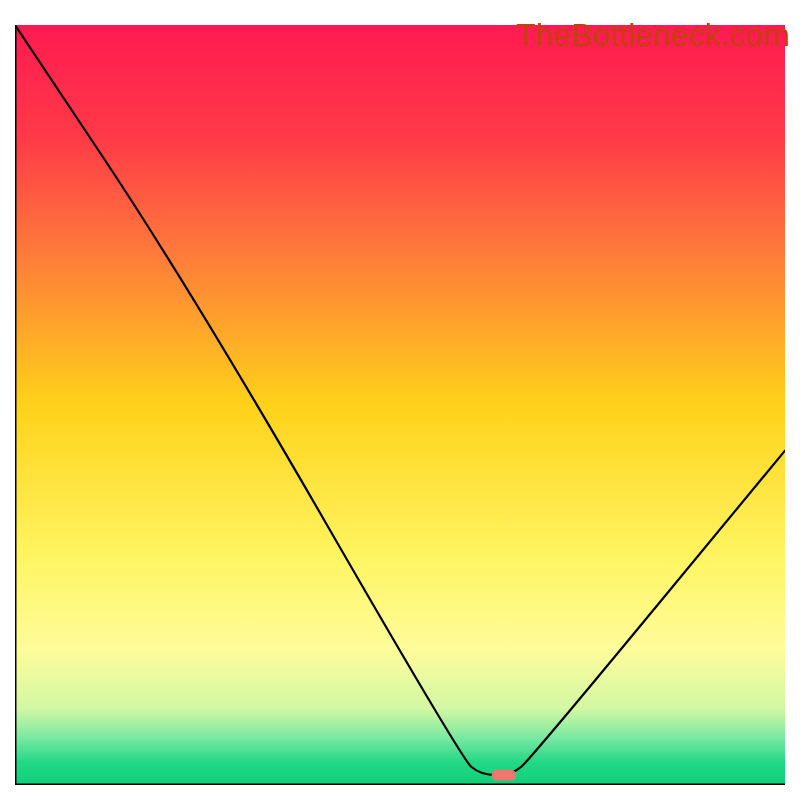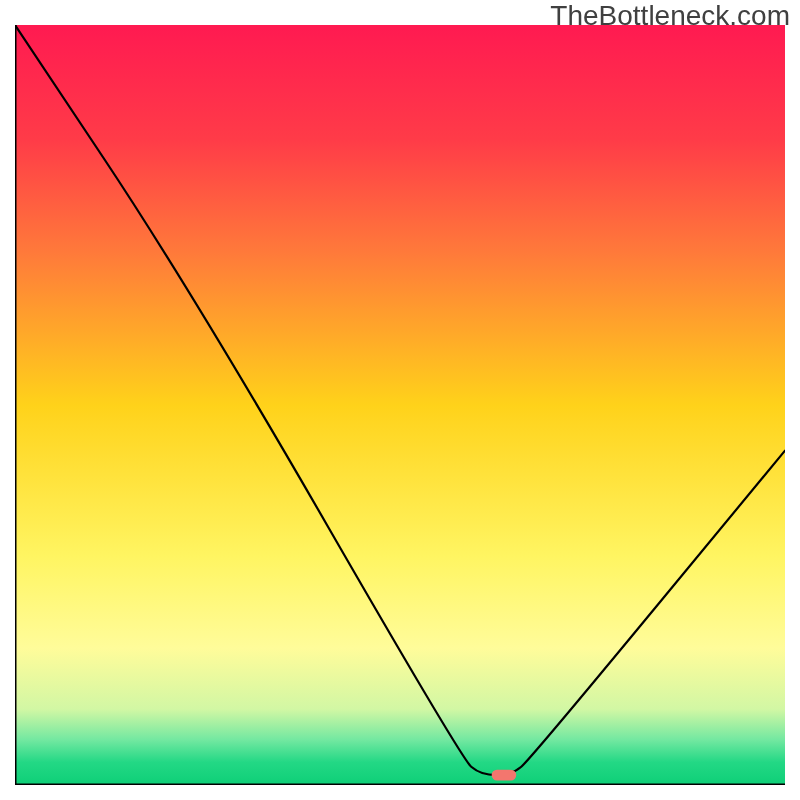--- a/index.html
+++ b/index.html
@@ -4,25 +4,25 @@
 <style>
   * { margin: 0; padding: 0; box-sizing: border-box; }
   html, body { width: 800px; height: 800px; overflow: hidden; background: #fff; }
   .chart-container {
     position: relative;
     width: 800px;
     height: 800px;
   }
   .watermark {
     position: absolute;
-    top: 0;
+    top: 17px;
     right: 10px;
     font-family: Arial, Helvetica, sans-serif;
-    font-size: 28px;
-    color: #404040;
+    font-size: 32px;
+    color: #c2410c;
     z-index: 10;
   }
   .plot-area {
     position: absolute;
     left: 15px;
     top: 25px;
     width: 770px;
     height: 760px;
   }
   .plot-area svg { display: block; }

